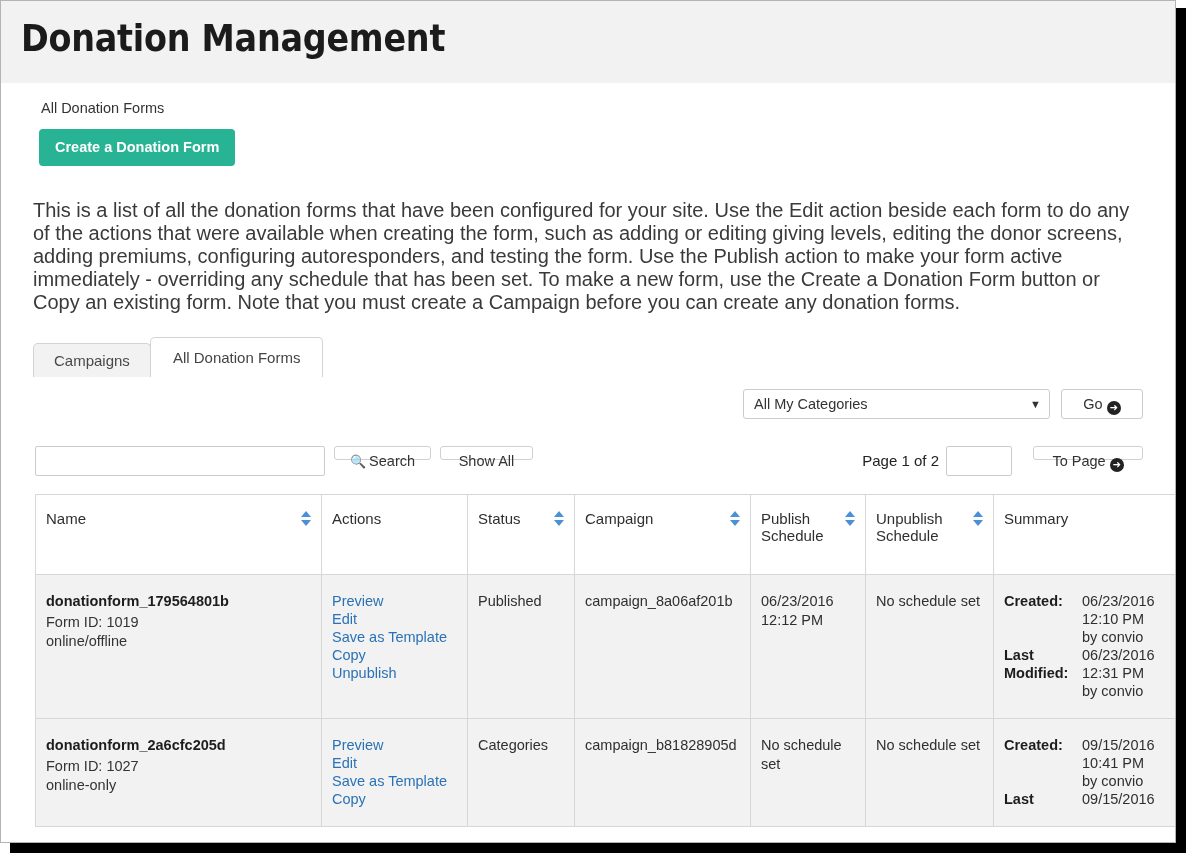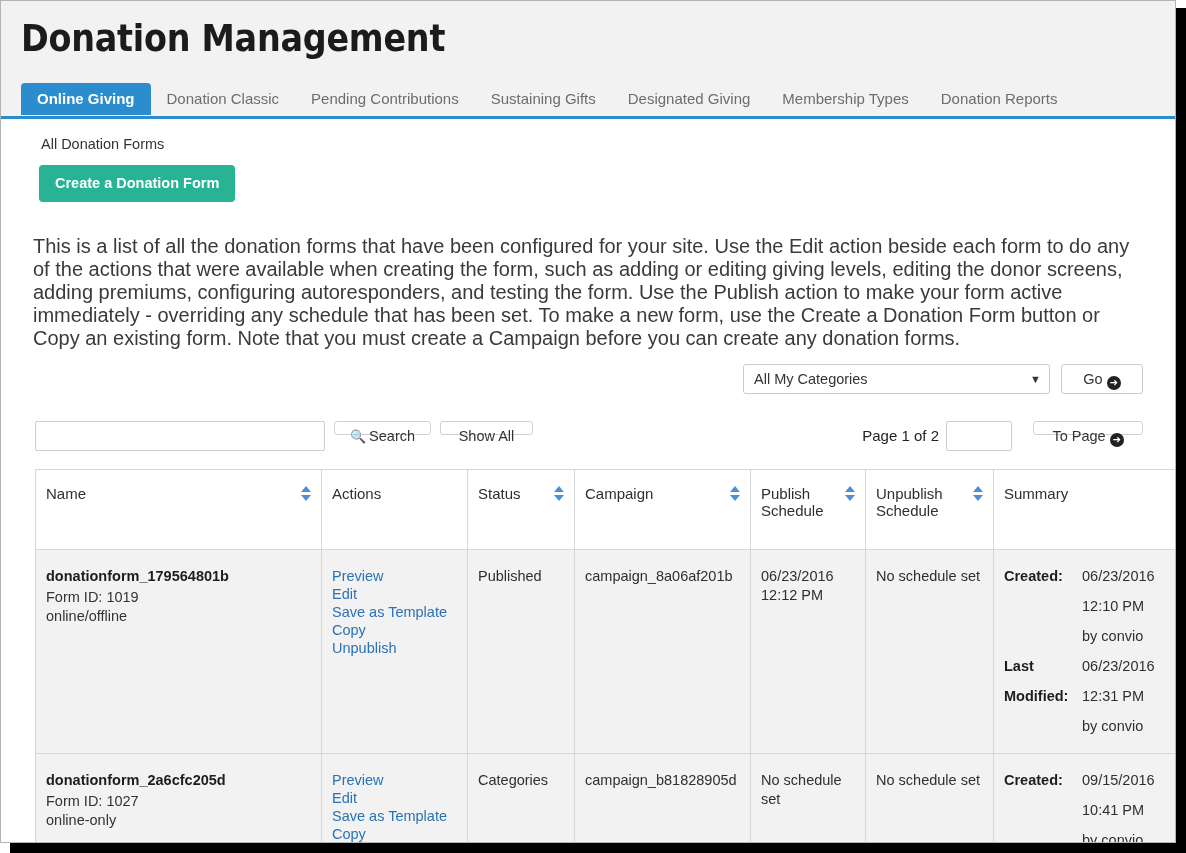--- a/index.html
+++ b/index.html
@@ -295,51 +295,51 @@
   .action-link {
     display: block;
     color: #2a72b5;
     text-decoration: none;
     line-height: 18px;
     cursor: pointer;
   }
   .summary-grid {
     display: grid;
     grid-template-columns: 78px auto;
-    row-gap: 12px;
+    row-gap: 0;
     line-height: 18px;
   }
   .summary-grid .lbl { font-weight: bold; color: #1d1d1d; }
   .summary-grid .val { color: #2f2f2f; }
   .summary-grid .blank { }
 </style>
 </head>
 <body>
 
 <div class="screen">
   <div class="frame-shadow-right"></div>
   <div class="frame-shadow-bottom"></div>
 
   <div class="window">
 
     <div class="app-header">
       <div class="app-title">Donation Management</div>
     </div>
 
-    <div class="main-tabs" id="main-tabs"><div class="main-tab active">Online Giving</div><div class="main-tab">Donation Classic</div><div class="main-tab">Pending Contributions</div><div class="main-tab">Sustaining Gifts</div><div class="main-tab">Designated Giving</div><div class="main-tab">Membership Types</div><div class="main-tab">Donation Reports</div></div>
 
     <div class="content">
 
       <div class="breadcrumb">All Donation Forms</div>
 
       <button class="create-btn">Create a Donation Form</button>
 
       <p class="intro">This is a list of all the donation forms that have been configured for your site. Use the Edit action beside each form to do any of the actions that were available when creating the form, such as adding or editing giving levels, editing the donor screens, adding premiums, configuring autoresponders, and testing the form. Use the Publish action to make your form active immediately - overriding any schedule that has been set. To make a new form, use the Create a Donation Form button or Copy an existing form. Note that you must create a Campaign before you can create any donation forms.</p>
 
       
+      <div class="sub-tabs" id="sub-tabs"><div class="sub-tab">Campaigns</div><div class="sub-tab active">All Donation Forms</div></div>
 
       
       <div class="filter-row">
         <div class="cat-select">
           <span>All My Categories</span>
           <span class="caret">▼</span>
         </div>
         <div class="go-btn">
           <span>Go</span><span class="circle-arrow">➜</span>
         </div>

